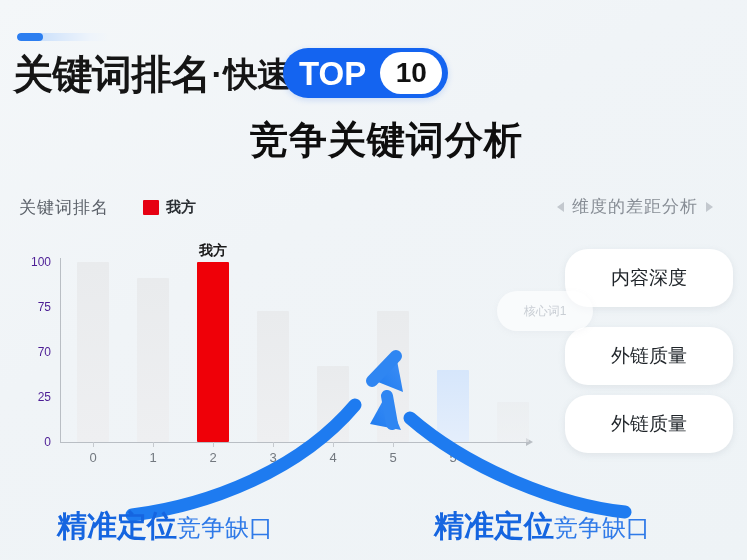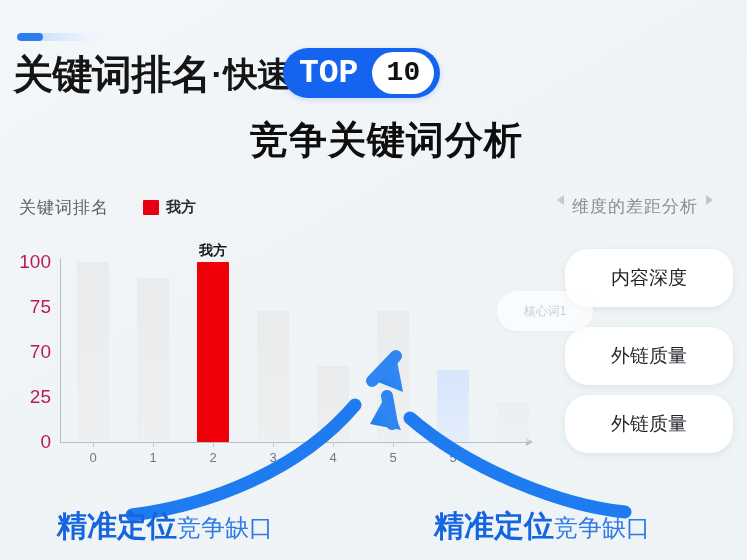--- a/index.html
+++ b/index.html
@@ -74,21 +74,20 @@
     position: absolute;
     left: 283px;
     top: 48px;
     height: 50px;
     display: flex;
     align-items: center;
     background: #1464f0;
     border-radius: 25px;
     padding: 0 6px 0 16px;
     box-shadow: 0 2px 6px rgba(20,100,240,0.18);
-    font-family: Liberation Mono, monospace;
   }
   .top-badge .txt {
     color: #ffffff;
     font-size: 33px;
     font-weight: bold;
     letter-spacing: 0px;
     line-height: 1;
     padding-right: 14px;
   }
   .top-badge .num-circle {
@@ -188,22 +187,22 @@
     width: 0; height: 0;
     border-top: 4px solid transparent;
     border-bottom: 4px solid transparent;
     border-left: 7px solid #b9bec4;
   }
   .ytick {
     position: absolute;
     right: 100%;
     transform: translateY(-50%);
     padding-right: 9px;
-    font-size: 19px;
-    color: #be185d;
+    font-size: 12px;
+    color: #4c1d95;
     white-space: nowrap;
   }
   .bar {
     position: absolute;
     bottom: 0;
     border-radius: 1px;
   }
   .bar.grey  { background: linear-gradient(180deg,#e9ebed 0%, #eeeff1 100%); }
   .bar.red   { background: #ef0008; }
   .bar.blue  { background: linear-gradient(180deg,#d6e6fb 0%, #e4eefc 100%); }
@@ -230,21 +229,21 @@
     background: #c6cacf;
   }
 
   
   .panel-title {
     position: absolute;
     right: 12px;
     top: 195px;
     width: 200px;
     display: flex;
-    align-items: flex-start;
+    align-items: center;
     justify-content: center;
     gap: 8px;
   }
   .panel-title .label {
     font-size: 17px;
     color: #878d95;
     letter-spacing: 1px;
   }
   .tri-left {
     width: 0; height: 0;

